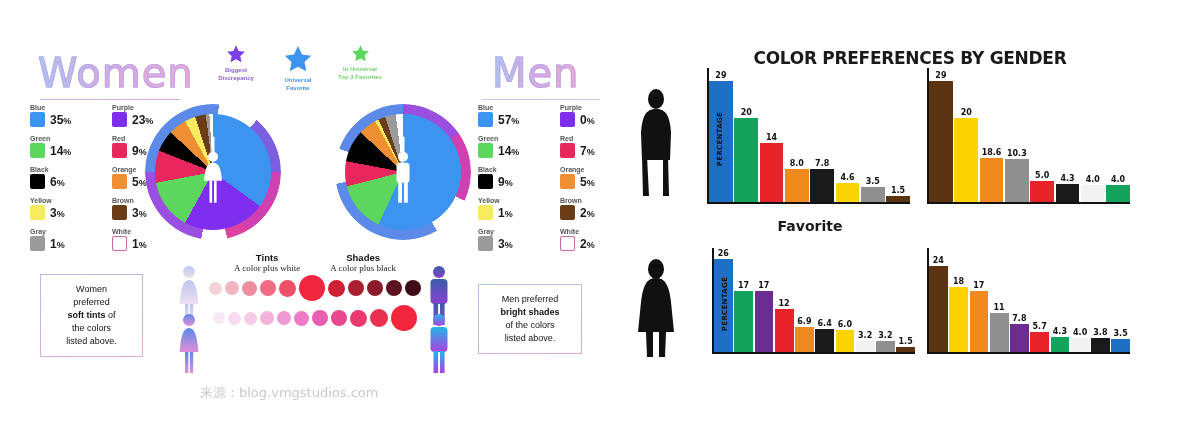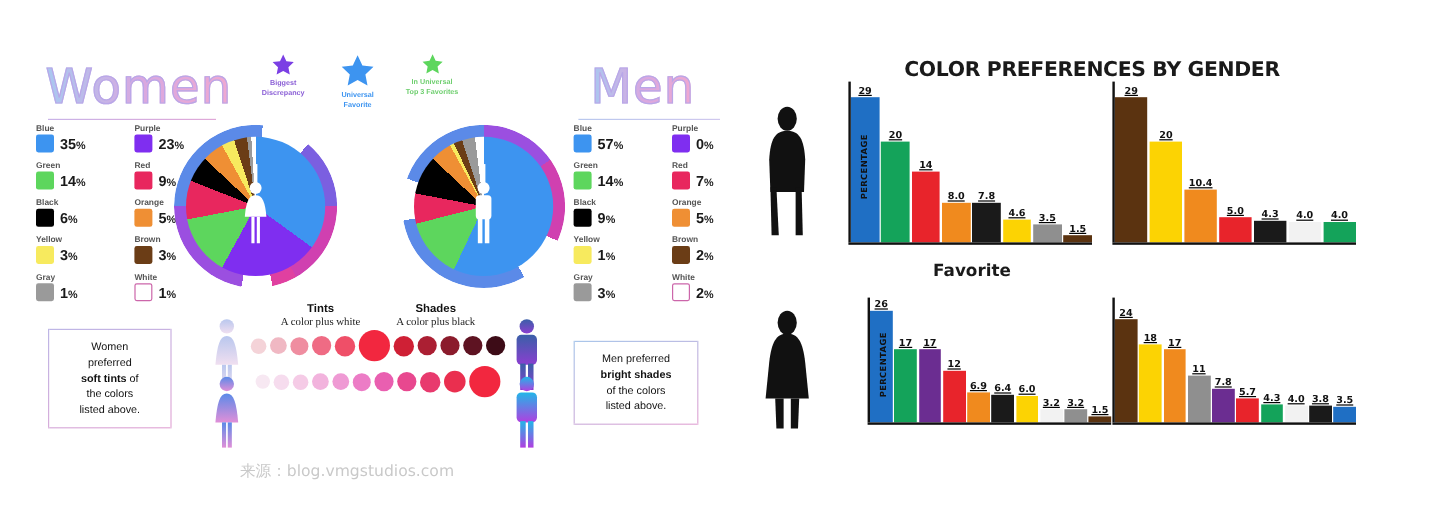--- a/index.html
+++ b/index.html
@@ -85,26 +85,26 @@
     font-family:"DejaVu Sans", sans-serif; }
 
   .chart-head { position:absolute; font-size:14px; font-weight:bold; color:#1a1a1a;
     font-family:"DejaVu Sans", sans-serif; }
   #head-fav  { left:80px;  top:218px; width:220px; text-align:center; }
   #head-least{ left:300px; top:218px; width:220px; text-align:center; }
 
   .bar-chart { position:absolute; }
   #chart-mf { left:75px;  top:68px;  width:215px; height:142px; }
   #chart-ml { left:295px; top:68px;  width:215px; height:142px; }
-  #chart-wf { left:91px;  top:248px; width:215px; height:112px; }
+  #chart-wf { left:80px;  top:248px; width:215px; height:112px; }
   #chart-wl { left:295px; top:248px; width:215px; height:112px; }
 
   .plot { position:absolute; left:14px; right:0; top:0; bottom:8px; }
   .bars { position:absolute; left:0; right:0; bottom:0; top:0;
-    display:flex; align-items:flex-end; gap:1.5px;text-decoration:underline; }
+    display:flex; align-items:flex-end; gap:1.5px; }
   .bar-col { flex:1; display:flex; flex-direction:column;
     justify-content:flex-end; align-items:center; height:100%; }
   .bar-val { font-size:8px; font-weight:bold; color:#111; margin-bottom:1px;
     white-space:nowrap; font-family:"DejaVu Sans", sans-serif; }
   .bar { width:100%; }
   .bar.white-bar { background:#f2f2f2; }
   .axis-y { position:absolute; left:12px; top:0; bottom:8px; width:2px; background:#111; }
   .axis-x { position:absolute; left:12px; right:0; bottom:6px; height:2px; background:#111; }
   .axis-label { position:absolute; left:-2px; top:50%;
     transform:translateY(-50%) rotate(-90deg); transform-origin:center;
@@ -495,22 +495,26 @@
         <div class="bars">
           <div class="bar-col">
             <div class="bar-val">29</div>
             <div class="bar" style="background: rgb(91, 51, 16); height: 90.625%;"></div>
           </div>
           <div class="bar-col">
             <div class="bar-val">20</div>
             <div class="bar" style="background: rgb(252, 211, 3); height: 62.5%;"></div>
           </div>
           <div class="bar-col">
-            <div class="bar-val">10.4</div>
+            <div class="bar-val">18.6</div>
             <div class="bar" style="background: rgb(240, 138, 30); height: 32.5%;"></div>
+          </div>
+          <div class="bar-col">
+            <div class="bar-val">10.3</div>
+            <div class="bar" style="background: rgb(143, 143, 143); height: 32.1875%;"></div>
           </div>
           <div class="bar-col">
             <div class="bar-val">5.0</div>
             <div class="bar" style="background: rgb(232, 36, 43); height: 15.625%;"></div>
           </div>
           <div class="bar-col">
             <div class="bar-val">4.3</div>
             <div class="bar" style="background: rgb(26, 26, 26); height: 13.4375%;"></div>
           </div>
           <div class="bar-col">

